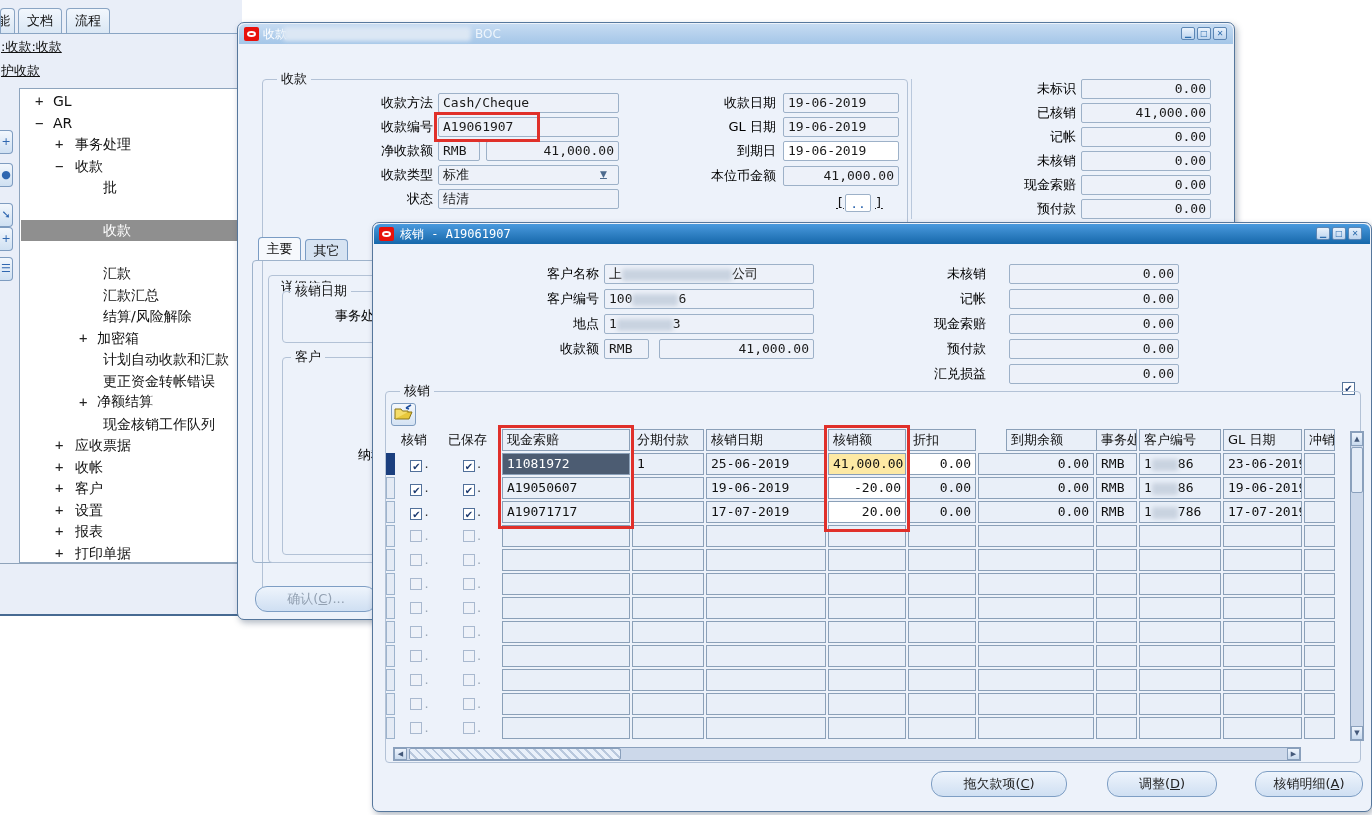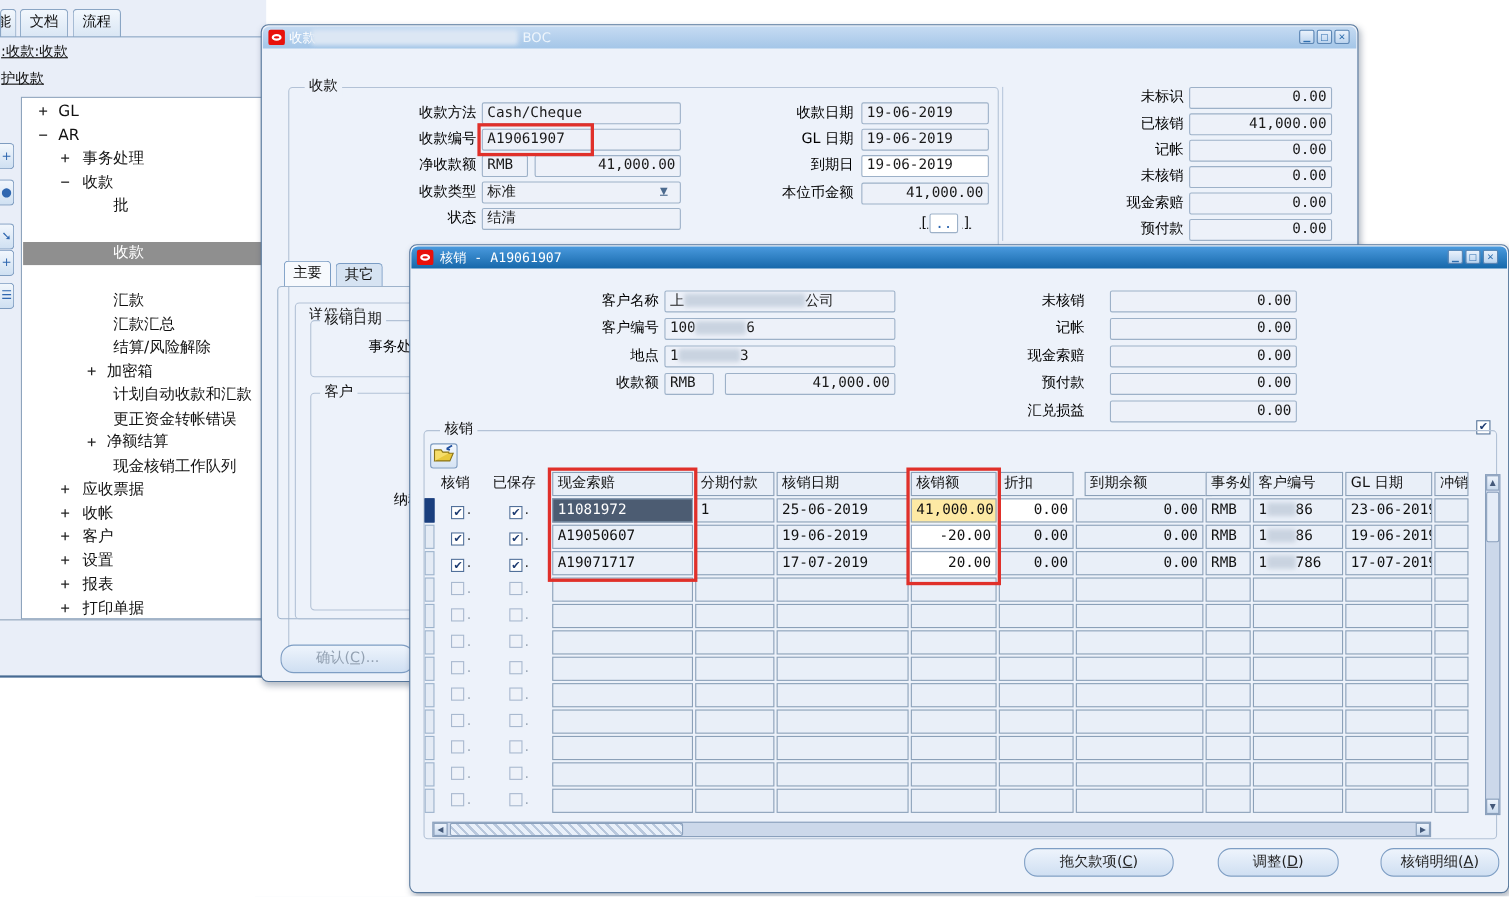--- a/index.html
+++ b/index.html
@@ -344,21 +344,21 @@
 
     <div id="app-table">
         <div class="trow" style="top: 0px;">
           <div class="tcell thead plain" style="left: 11px; width: 45px;">核销</div>
           <div class="tcell thead plain" style="left: 58px; width: 56px;">已保存</div>
           <div class="tcell thead" style="left: 116px; width: 128px;">现金索赔</div>
           <div class="tcell thead" style="left: 246px; width: 72px;">分期付款</div>
           <div class="tcell thead" style="left: 320px; width: 120px;">核销日期</div>
           <div class="tcell thead" style="left: 442px; width: 78px;">核销额</div>
           <div class="tcell thead" style="left: 522px; width: 68px;">折扣</div>
-          <div class="tcell thead" style="left: 600px; width: 116px;">到期余额</div>
+          <div class="tcell thead" style="left: 620px; width: 116px;">到期余额</div>
           <div class="tcell thead" style="left: 710px; width: 41px;">事务处</div>
           <div class="tcell thead" style="left: 753px; width: 82px;">客户编号</div>
           <div class="tcell thead" style="left: 837px; width: 79px;">GL 日期</div>
           <div class="tcell thead" style="left: 918px; width: 31px;">冲销</div>
         </div>
         <div class="trow" style="top: 24px;">
           <div class="rowsel current" style="left: 0px;"></div>
           <div class="tcell plain" style="left: 11px; width: 45px; text-align: center;"><span class="cb">✔</span><span class="cb-dot">.</span></div>
           <div class="tcell plain" style="left: 58px; width: 56px; text-align: center;"><span class="cb">✔</span><span class="cb-dot">.</span></div>
           <div class="tcell selcell" style="left: 116px; width: 128px;">11081972</div>

